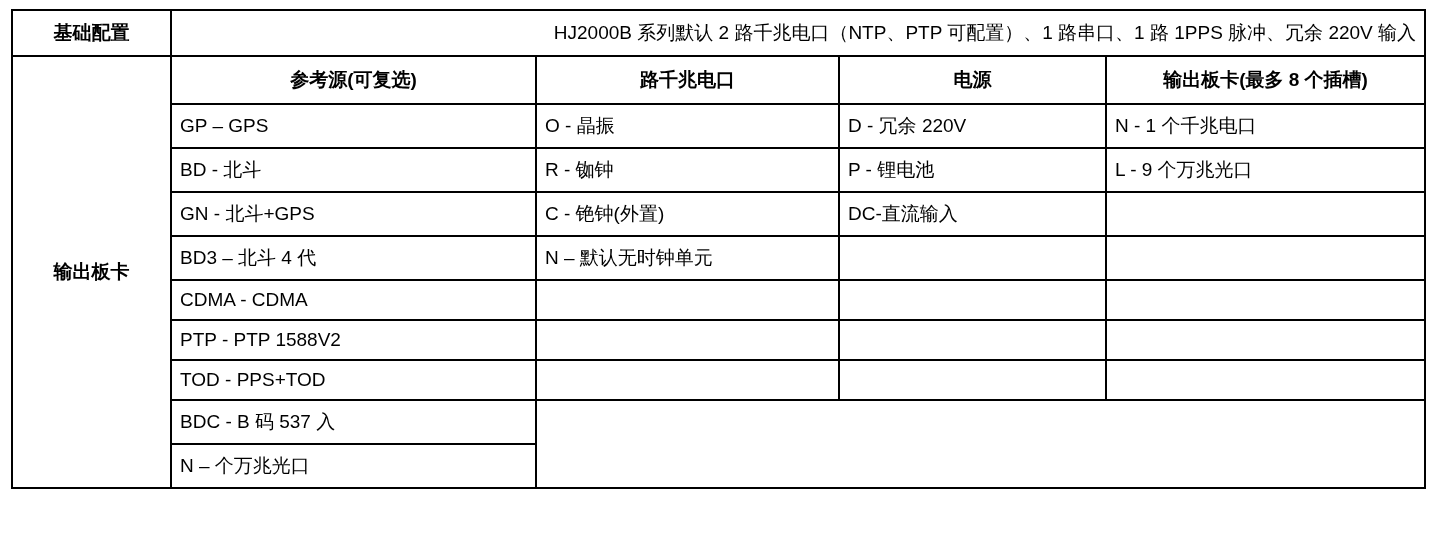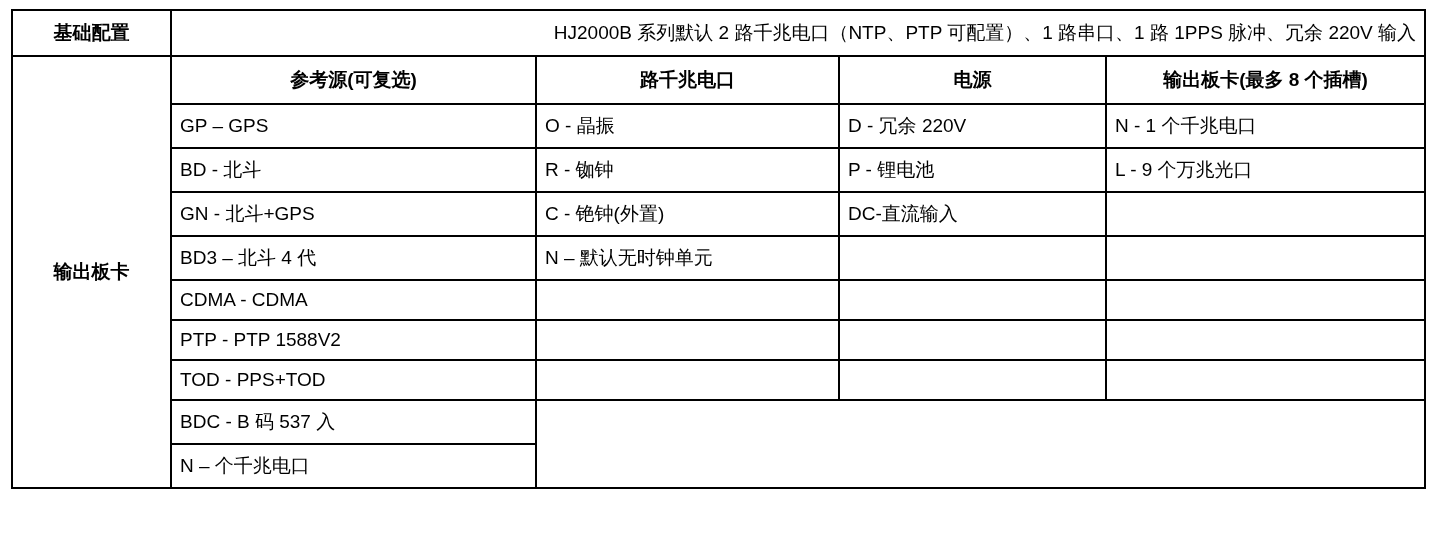--- a/index.html
+++ b/index.html
@@ -119,17 +119,17 @@
       <td class="datacell"></td>
       <td class="datacell"></td>
       <td class="datacell"></td>
     </tr>
 
     <tr class="r-data">
       <td class="datacell">BDC - B 码 537 入</td>
       <td colspan="3" rowspan="2"></td>
     </tr>
     <tr class="r-data">
-      <td class="datacell">N – 个千兆电口</td>
+      <td class="datacell">N – 个万兆光口</td>
     </tr>
   </tbody>
     </table>
 </div>
 
 </body></html>

